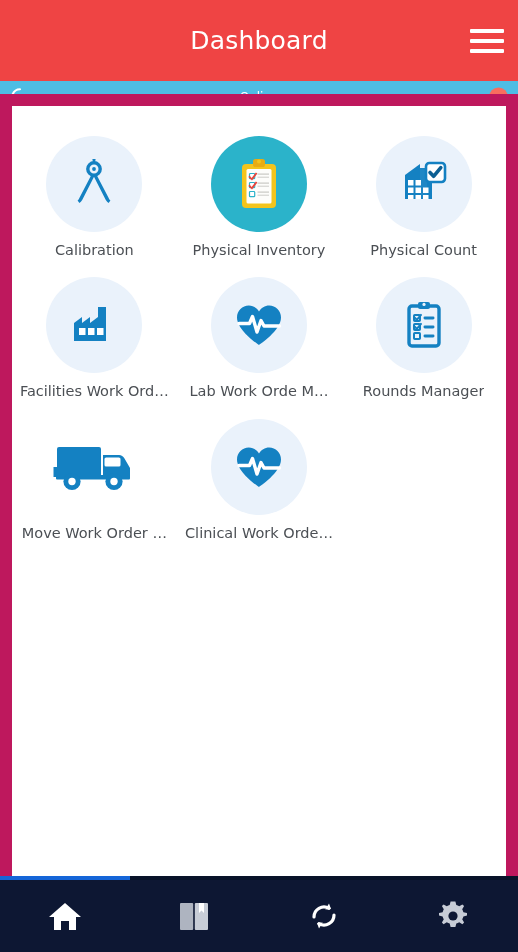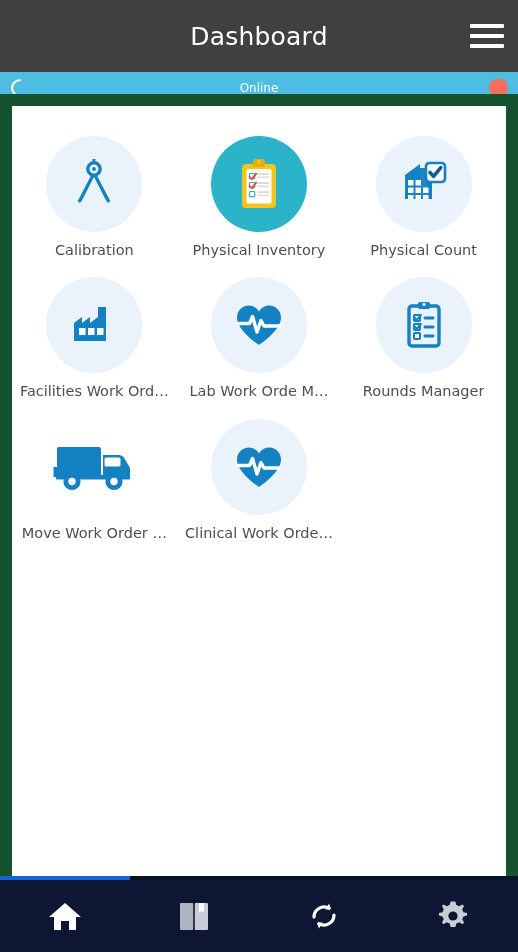--- a/index.html
+++ b/index.html
@@ -11,22 +11,22 @@
   }
 
   body {
     font-family: "DejaVu Sans", "Liberation Sans", sans-serif;
     background: #e9ebed;
     position: relative;
   }
 
   
   .topbar {
-    height: 72px;
-    background: #404040;
+    height: 81px;
+    background: #ef4444;
     display: flex;
     align-items: center;
     justify-content: center;
     position: relative;
   }
   .topbar-title {
     color: #ffffff;
     font-size: 25px;
     font-weight: 400;
     letter-spacing: 0.2px;
@@ -84,21 +84,21 @@
     background: #f96d5e;
   }
 
   
   .content-area {
     position: absolute;
     left: 0;
     right: 0;
     top: 94px;
     bottom: 72px;
-    background: #14532d;
+    background: #be185d;
     padding: 12px 12px 0 12px;
   }
   .card {
     background: #ffffff;
     width: 100%;
     height: 100%;
     padding-top: 30px;
   }
   .grid {
     display: grid;

